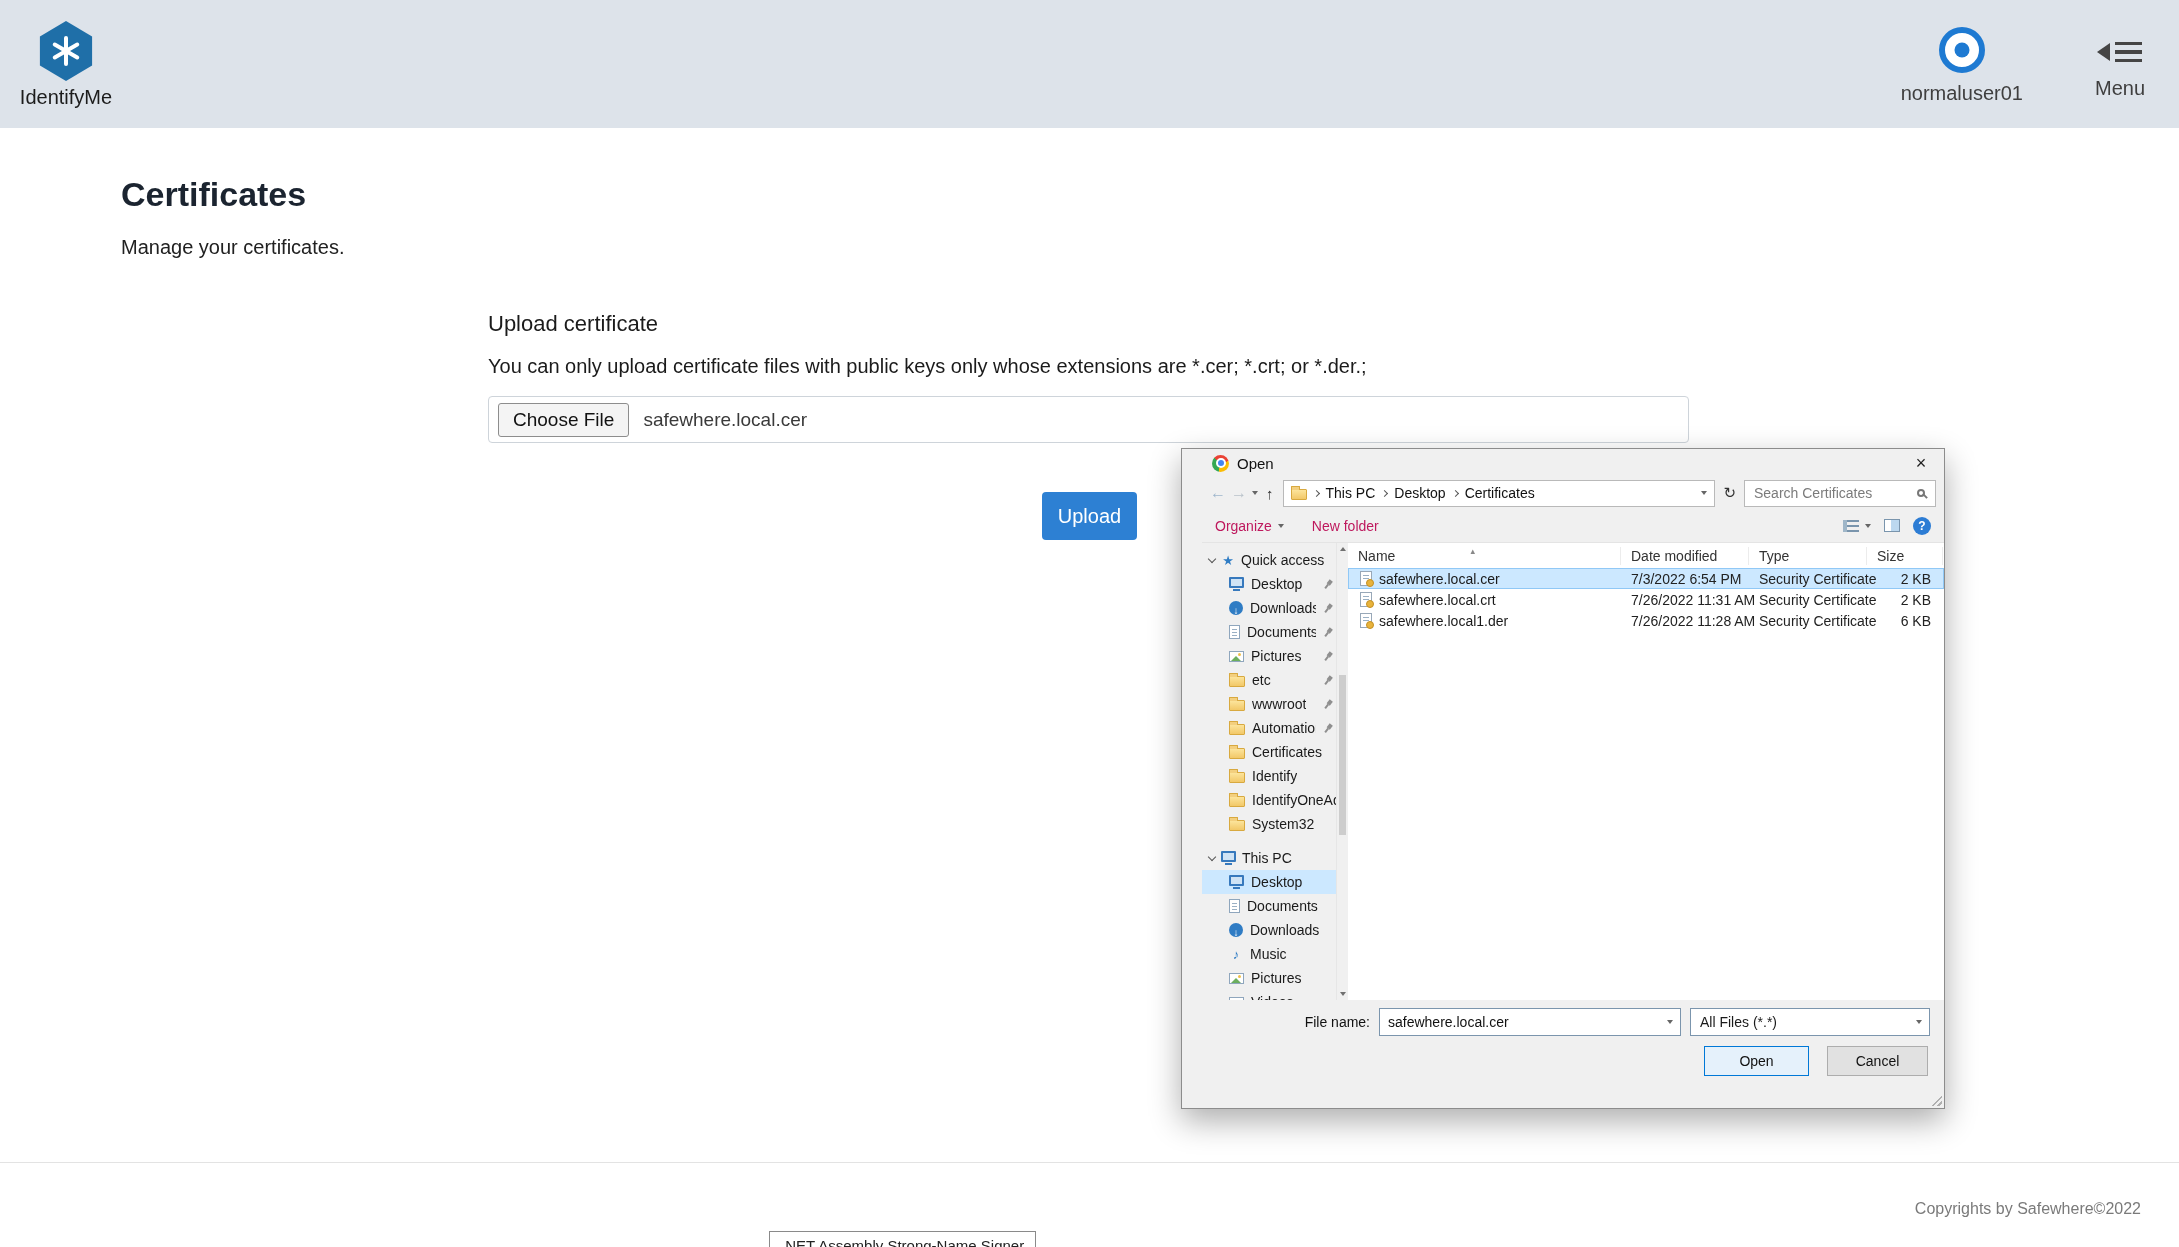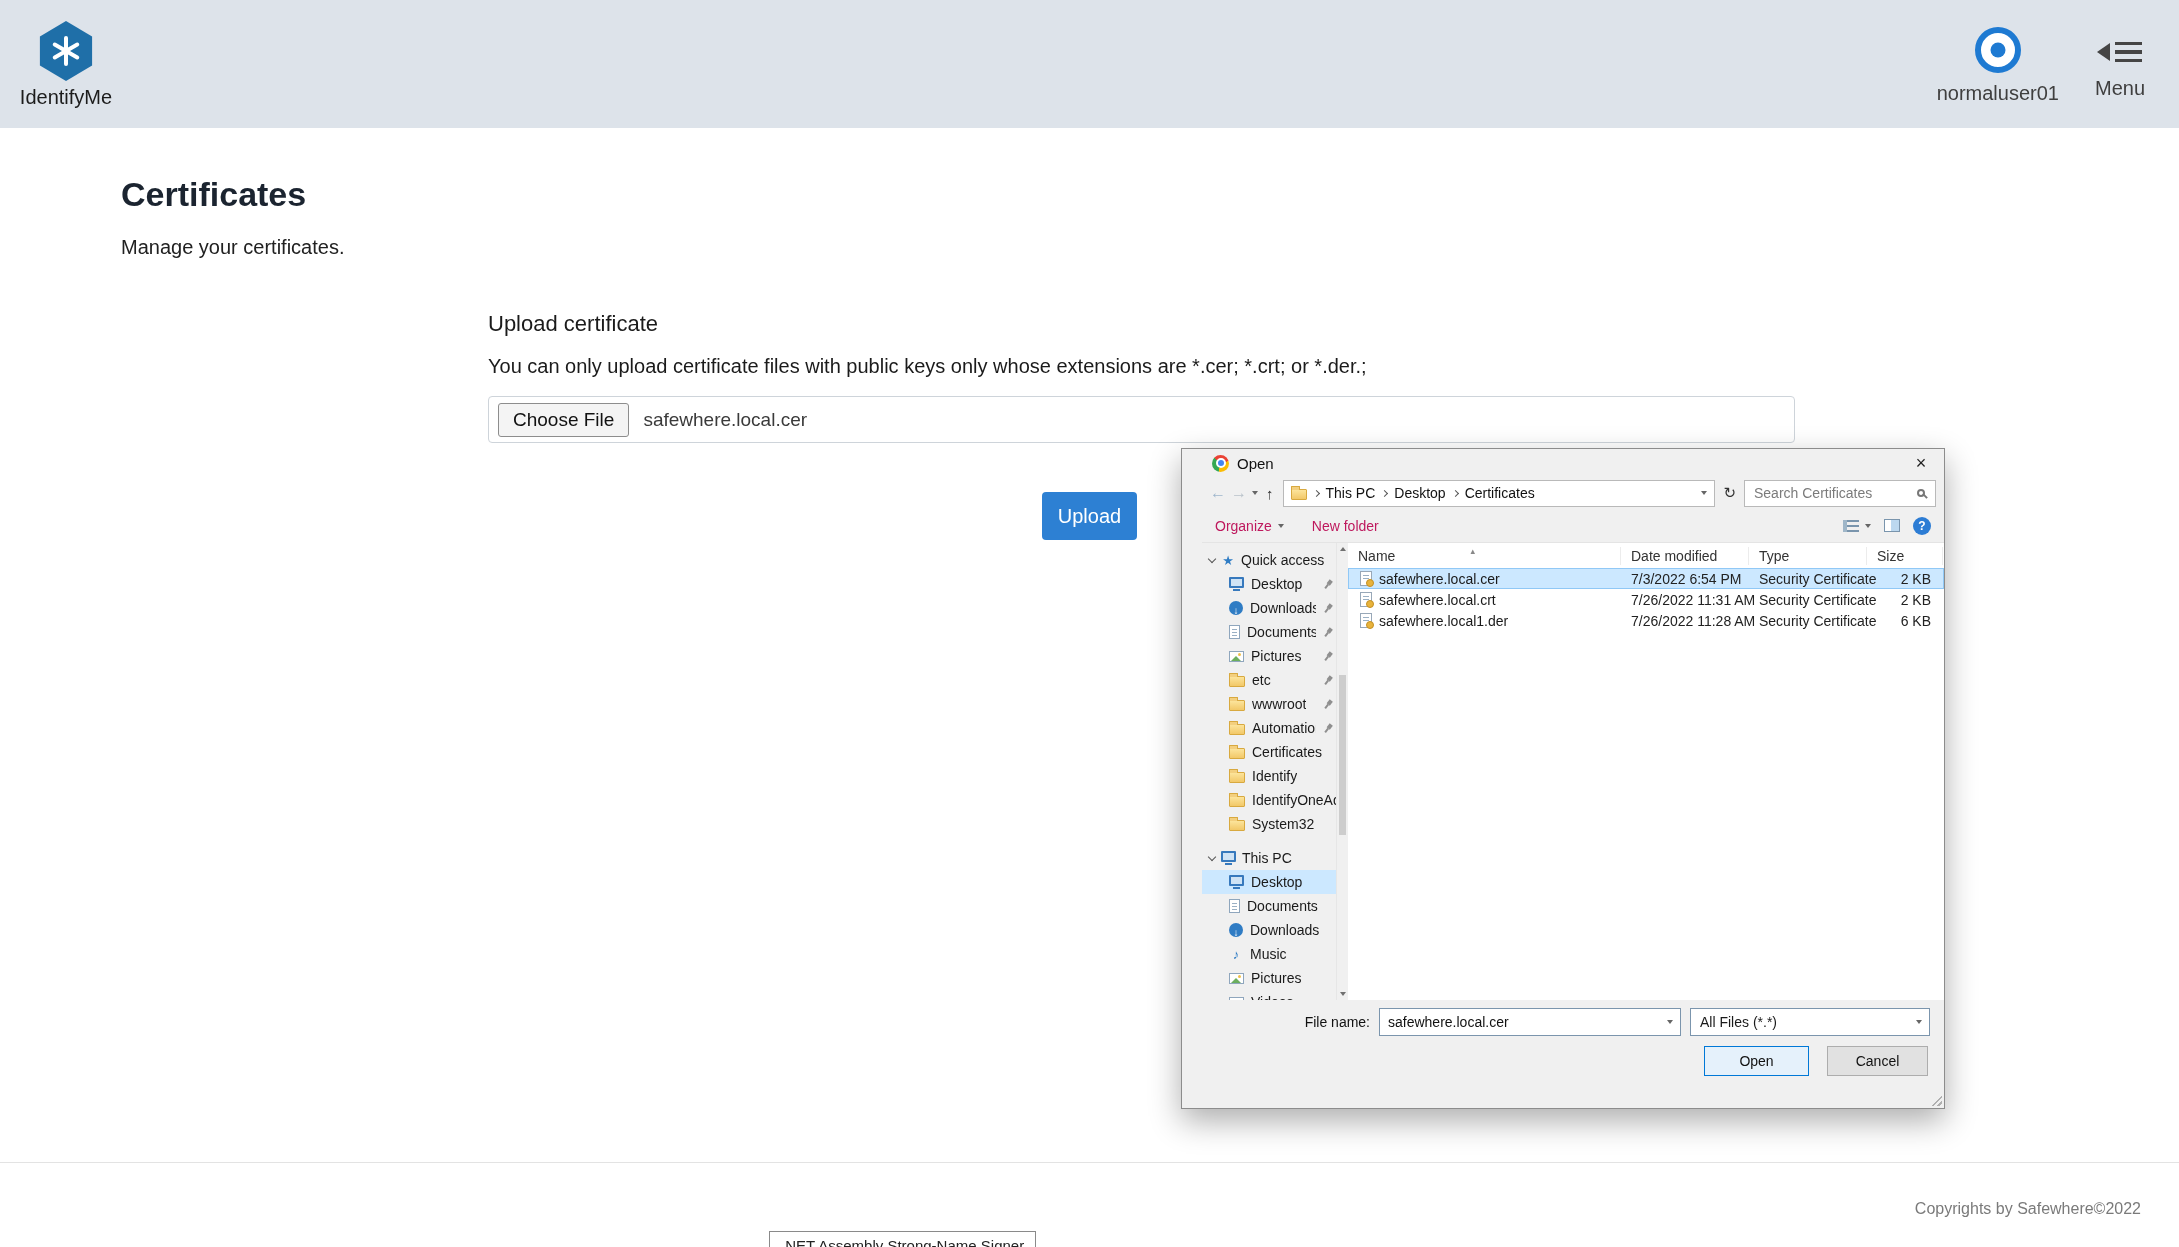--- a/index.html
+++ b/index.html
@@ -11,40 +11,40 @@
 
   
   .app-header { height:128px; background:#dde3ea; display:flex; align-items:center; padding:0 34px 0 14px; }
   .brand { display:flex; flex-direction:column; align-items:center; width:104px; }
   .brand-logo { width:58px; height:60px; background:#1f6fa8; clip-path:polygon(50% 0,95% 26%,95% 74%,50% 100%,5% 74%,5% 26%);
     display:flex; align-items:center; justify-content:center; margin-top:2px; }
   .flake { position:relative; width:4px; height:30px; background:#fff; border-radius:2px; }
   .flake::before,.flake::after { content:""; position:absolute; inset:0; background:#fff; border-radius:2px; }
   .flake::before { transform:rotate(60deg);} .flake::after { transform:rotate(-60deg);}
   .brand-label { margin-top:5px; font-size:20px; color:#1c1c1c; }
-  .header-right { margin-left:auto; display:flex; align-items:flex-start; gap:36px; }
+  .header-right { margin-left:auto; display:flex; align-items:flex-start; gap:52px; }
   .user-block { display:flex; flex-direction:column; align-items:center; }
   .sw-ring { width:46px; height:46px; border:6px solid #1e7ad2; border-radius:50%; background:#fff; position:relative; margin-top:4px; }
   .sw-ring::after { content:""; position:absolute; left:50%; top:50%; transform:translate(-50%,-50%); width:15px; height:15px; border-radius:50%; background:#1e7ad2; }
   .user-label { margin-top:9px; font-size:20px; color:#3f3f3f; }
-  .menu-block { display:flex; flex-direction:column; align-items:center; padding-top:12px; }
+  .menu-block { display:flex; flex-direction:column; align-items:center; padding-top:12px;margin-left:20px; }
   .menu-icon { display:flex; align-items:center; gap:5px; height:34px; }
   .menu-tri { width:0; height:0; border-top:9px solid transparent; border-bottom:9px solid transparent; border-right:13px solid #454545; }
   .menu-bars { display:flex; flex-direction:column; gap:5px; }
   .menu-bars i { display:block; width:27px; height:3.5px; background:#454545; }
   .menu-label { margin-top:8px; font-size:20px; color:#3f3f3f; }
 
   
   .main { padding:47px 0 0 121px; }
   .page-title { margin:0; font-size:34px; font-weight:600; color:#1b2430; }
   .subtitle { margin:22px 0 0; font-size:20px; color:#212121; }
   .upload-section { margin:52px 0 0 367px; width:1201px; }
   .upload-title { margin:0; font-size:22px; font-weight:400; color:#1b1b1b; }
   .upload-desc { margin:18px 0 0; font-size:20px; color:#1b1b1b; }
-  .file-input { margin-top:18px; height:47px; width:1307px; border:1px solid #ced4da; border-radius:4px; display:flex; align-items:center; padding-left:9px; background:#fff; }
+  .file-input { margin-top:18px; height:47px; width:1201px; border:1px solid #ced4da; border-radius:4px; display:flex; align-items:center; padding-left:9px; background:#fff; }
   .choose-btn { font-size:19px; padding:5px 14px; background:#f4f4f4; border:1px solid #8d8d8d; border-radius:3px; color:#111; font-family:inherit; }
   .file-name { margin-left:14px; font-size:19px; color:#3a3a3a; }
   .upload-btn { display:block; margin:49px 0 0 554px; width:95px; height:48px; background:#2d80d3; color:#fff; border:none; border-radius:4px; font-size:20px; font-family:inherit; }
 
   
   .footer-line { position:absolute; left:0; right:0; top:1162px; border-top:1px solid #e3e3e3; }
   .footnote { position:absolute; left:769px; top:1231px; border:1px solid #8a8a8a; padding:5px 11px; font-size:15px; color:#222; background:#fff; }
   .copyright { position:absolute; right:38px; top:1200px; font-size:16px; color:#7a7a7a; }
 
   

